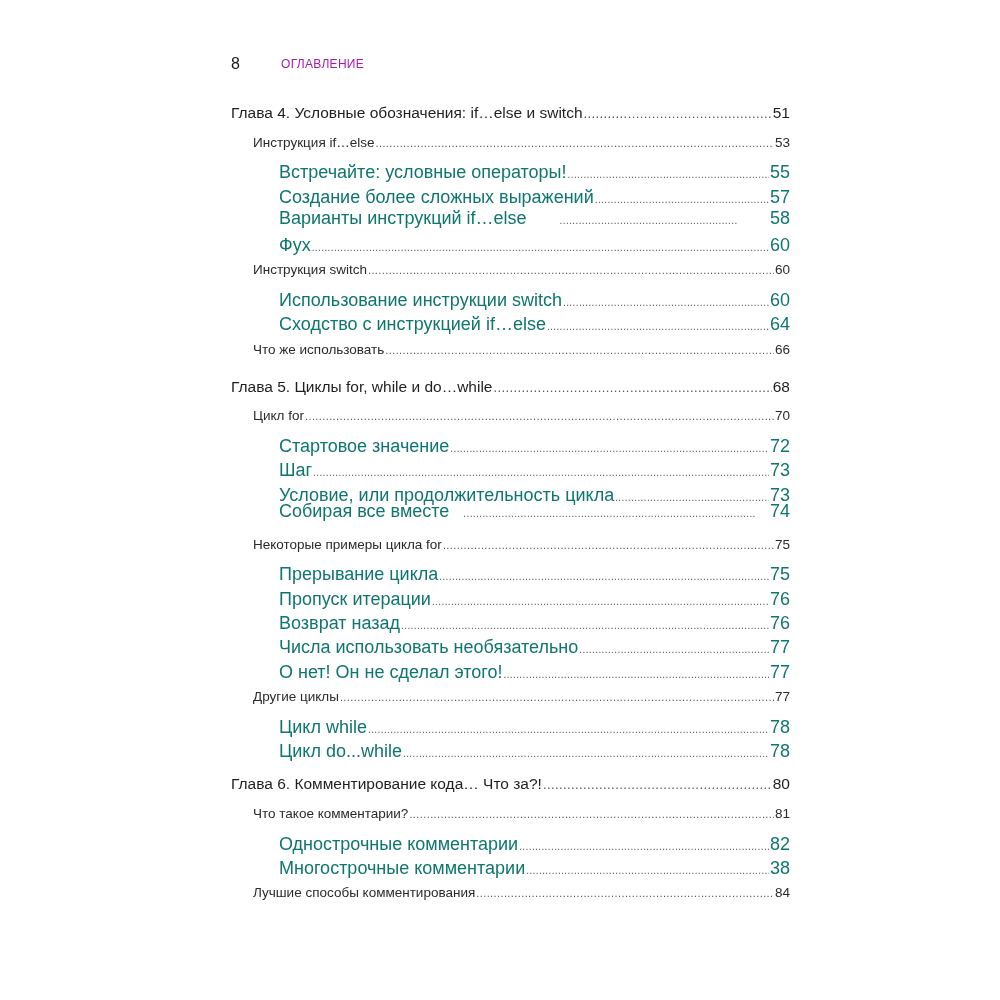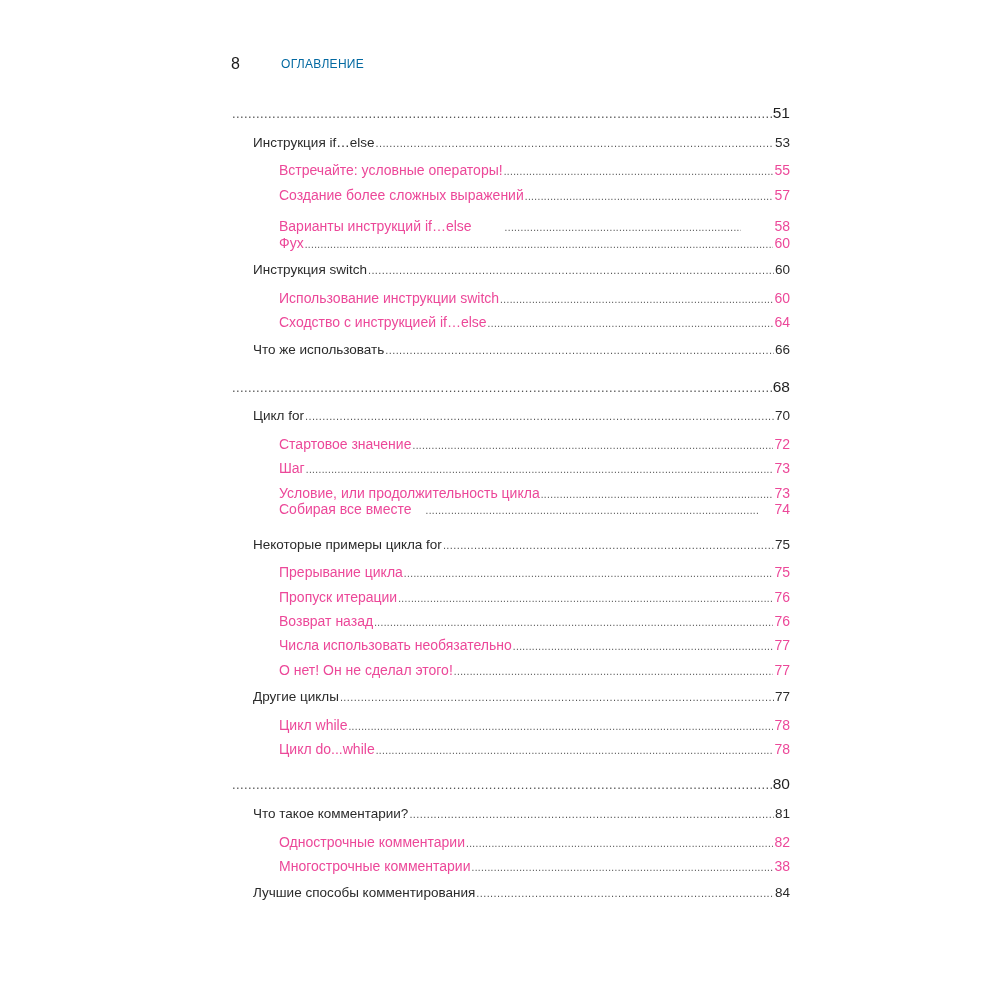--- a/index.html
+++ b/index.html
@@ -24,21 +24,21 @@
       align-items: center;
     }
     .page-number {
       font-size: 16px;
       color: #1a1a1a;
       width: 50px;
     }
     .running-title {
       font-size: 12px;
       letter-spacing: 0.3px;
-      color: #0369a1;
+      color: #a21caf;
     }
     .toc {
       position: absolute;
       left: 231px;
       top: 0;
       width: 559px;
     }
     .toc-row {
       position: absolute;
       display: flex;
@@ -72,54 +72,55 @@
     .lvl1 {
       left: 22px;
       width: 537px;
       font-size: 13.5px;
       color: #2a2a2a;
     }
     .lvl1 .leader { font-size: 11px; }
     .lvl2 {
       left: 48px;
       width: 511px;
-      font-size: 14px;
-      color: #ec4899;
+      font-size: 18px;
+      color: #0f766e;
     }
     .lvl2 .leader { font-size: 10px; }
   </style>
 </head>
 <body>
 
 <div class="running-head">
   <span class="page-number">8</span>
   <span class="running-title">ОГЛАВЛЕНИЕ</span>
 </div>
 
 <div class="toc" id="toc">
     <div class="toc-row lvl0" style="top: 104px;">
+      <span class="label">Глава 4. Условные обозначения: if…else и switch</span>
       <span class="leader"></span>
       <span class="page">51</span>
     </div>
     <div class="toc-row lvl1" style="top: 135px;">
       <span class="label">Инструкция if…else</span>
       <span class="leader"></span>
       <span class="page">53</span>
     </div>
     <div class="toc-row lvl2" style="top: 162px;">
       <span class="label">Встречайте: условные операторы!</span>
       <span class="leader"></span>
       <span class="page">55</span>
     </div>
     <div class="toc-row lvl2" style="top: 187px;">
       <span class="label">Создание более сложных выражений</span>
       <span class="leader"></span>
       <span class="page">57</span>
     </div>
-    <div class="toc-row lvl2" style="top: 218px; gap: 32px;">
+    <div class="toc-row lvl2" style="top: 208px; gap: 32px;">
       <span class="label">Варианты инструкций if…else</span>
       <span class="leader"></span>
       <span class="page">58</span>
     </div>
     <div class="toc-row lvl2" style="top: 235px; justify-content: flex-end;">
       <span class="label">Фух</span>
       <span class="leader"></span>
       <span class="page">60</span>
     </div>
     <div class="toc-row lvl1" style="top: 262px;">
@@ -136,20 +137,21 @@
       <span class="label">Сходство с инструкцией if…else</span>
       <span class="leader"></span>
       <span class="page">64</span>
     </div>
     <div class="toc-row lvl1" style="top: 342px;">
       <span class="label">Что же использовать</span>
       <span class="leader"></span>
       <span class="page">66</span>
     </div>
     <div class="toc-row lvl0" style="top: 378px;">
+      <span class="label">Глава 5. Циклы for, while и do…while</span>
       <span class="leader"></span>
       <span class="page">68</span>
     </div>
     <div class="toc-row lvl1" style="top: 408px;">
       <span class="label">Цикл for</span>
       <span class="leader"></span>
       <span class="page">70</span>
     </div>
     <div class="toc-row lvl2" style="top: 436px;">
       <span class="label">Стартовое значение</span>
@@ -210,20 +212,21 @@
       <span class="label">Цикл while</span>
       <span class="leader"></span>
       <span class="page">78</span>
     </div>
     <div class="toc-row lvl2" style="top: 741px;">
       <span class="label">Цикл do...while</span>
       <span class="leader"></span>
       <span class="page">78</span>
     </div>
     <div class="toc-row lvl0" style="top: 775px;">
+      <span class="label">Глава 6. Комментирование кода… Что за?!</span>
       <span class="leader"></span>
       <span class="page">80</span>
     </div>
     <div class="toc-row lvl1" style="top: 806px;">
       <span class="label">Что такое комментарии?</span>
       <span class="leader"></span>
       <span class="page">81</span>
     </div>
     <div class="toc-row lvl2" style="top: 834px;">
       <span class="label">Однострочные комментарии</span>

